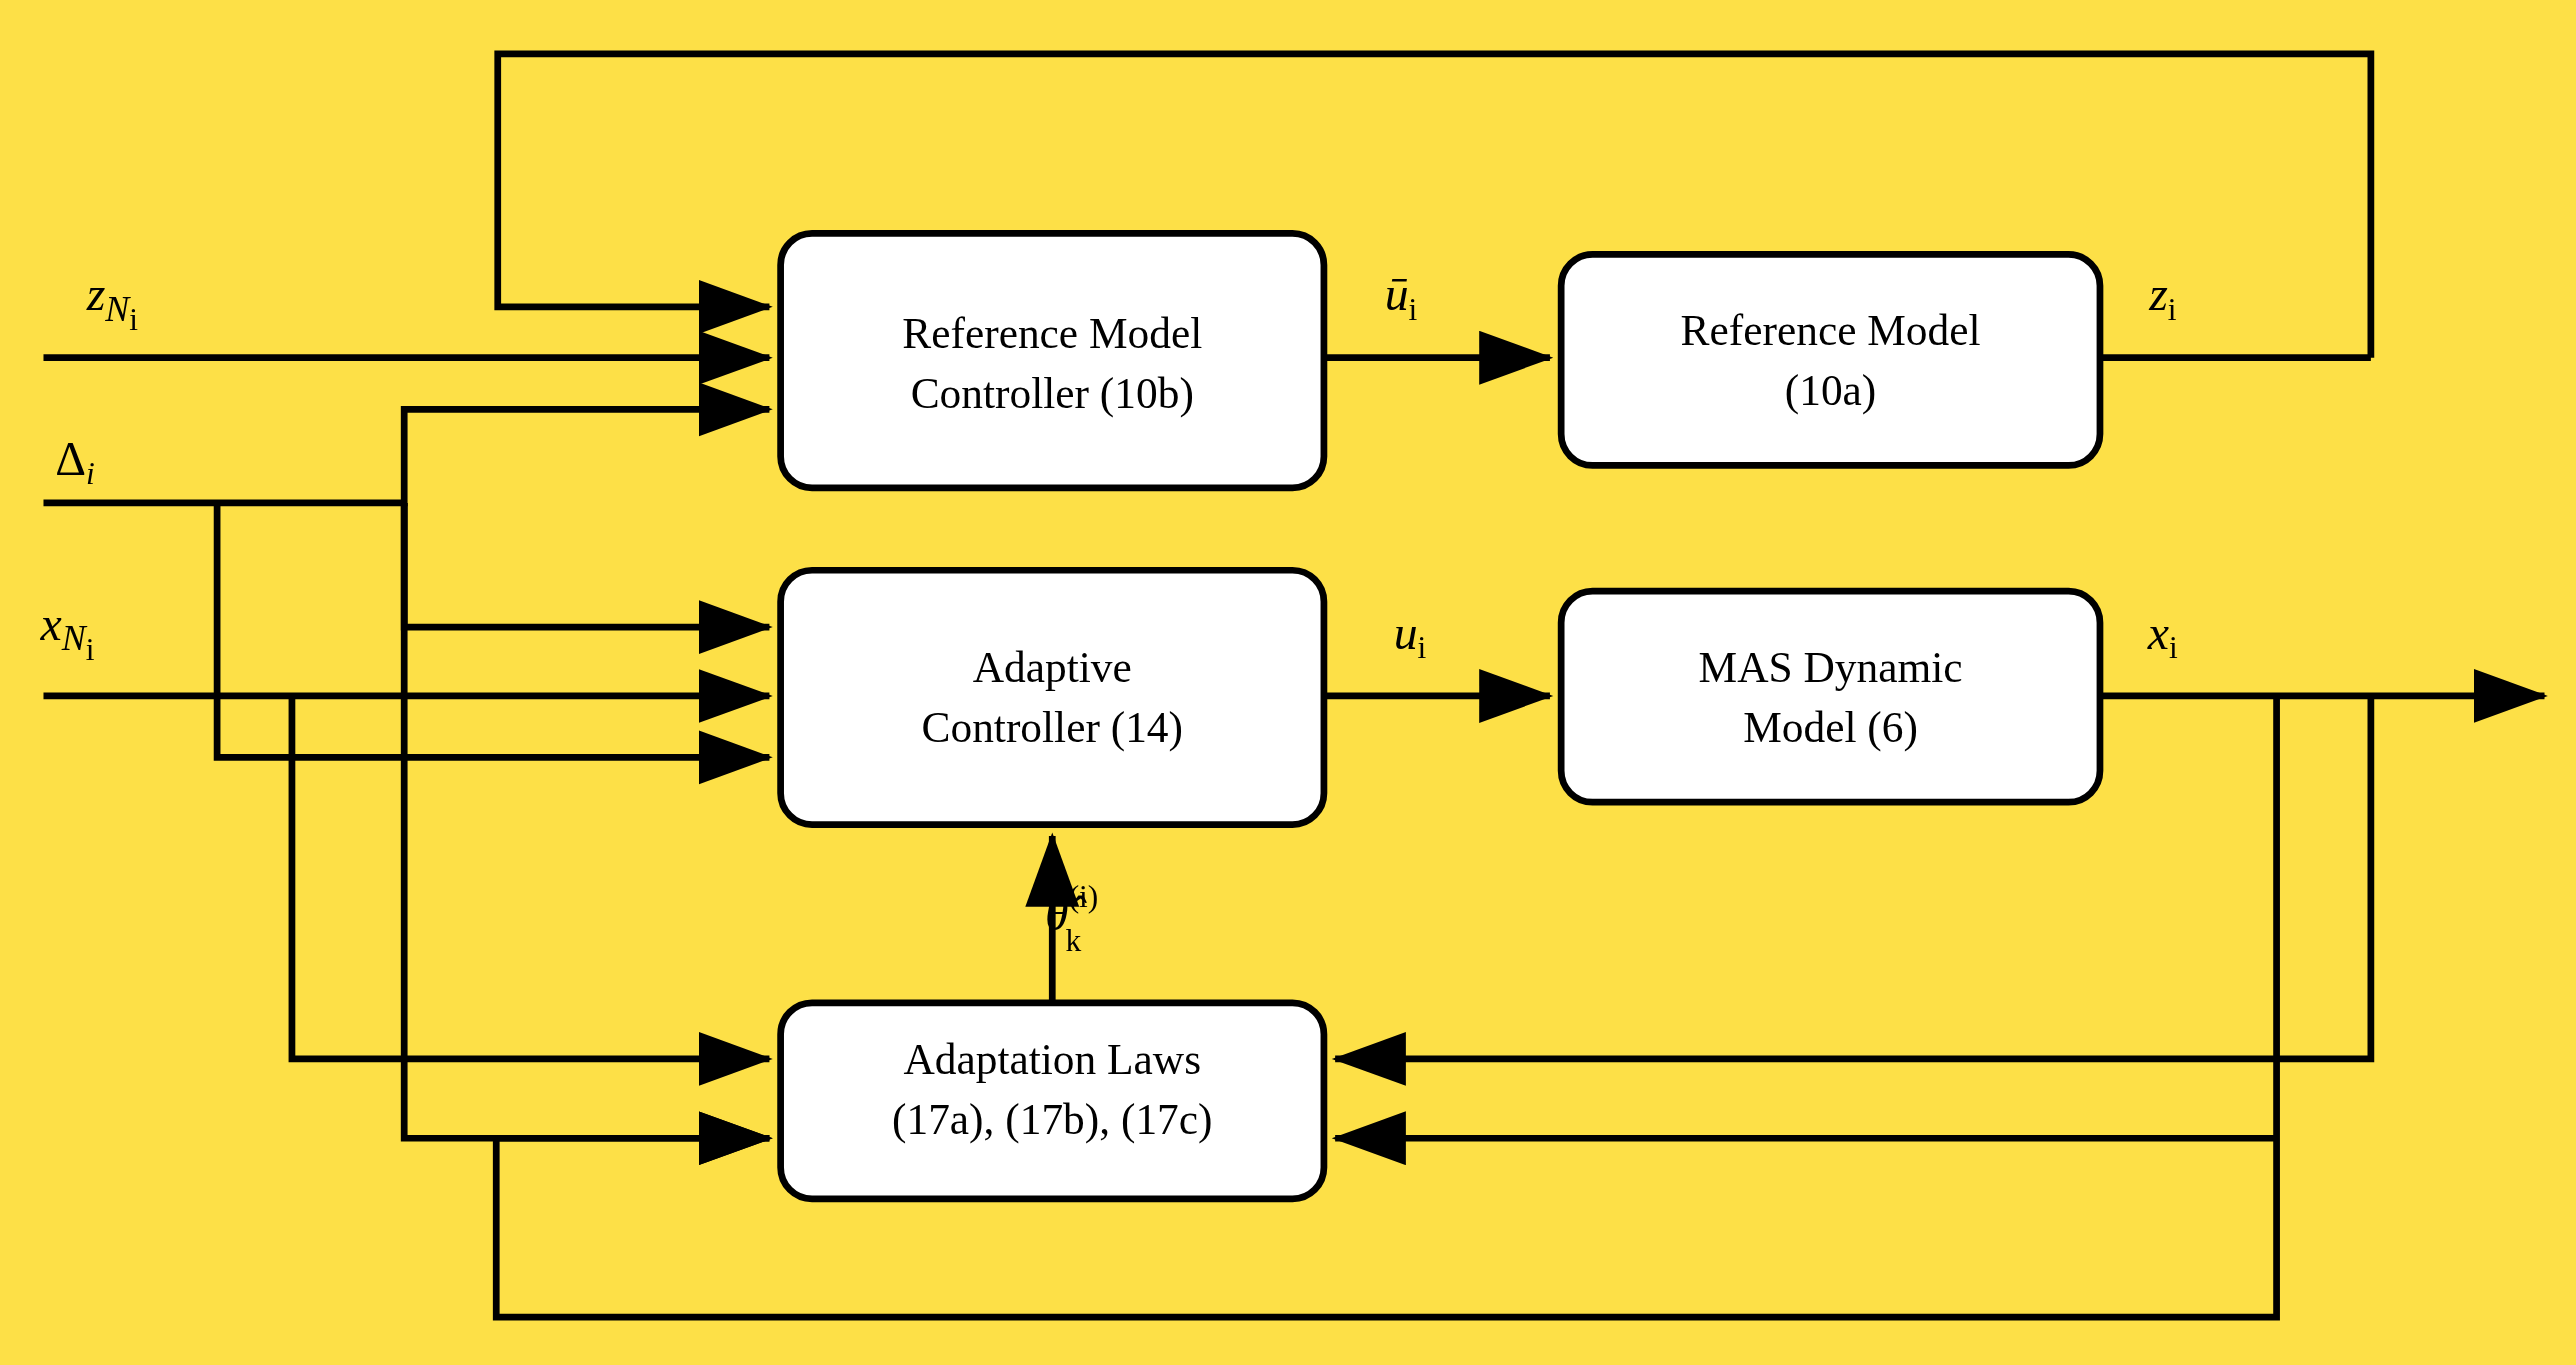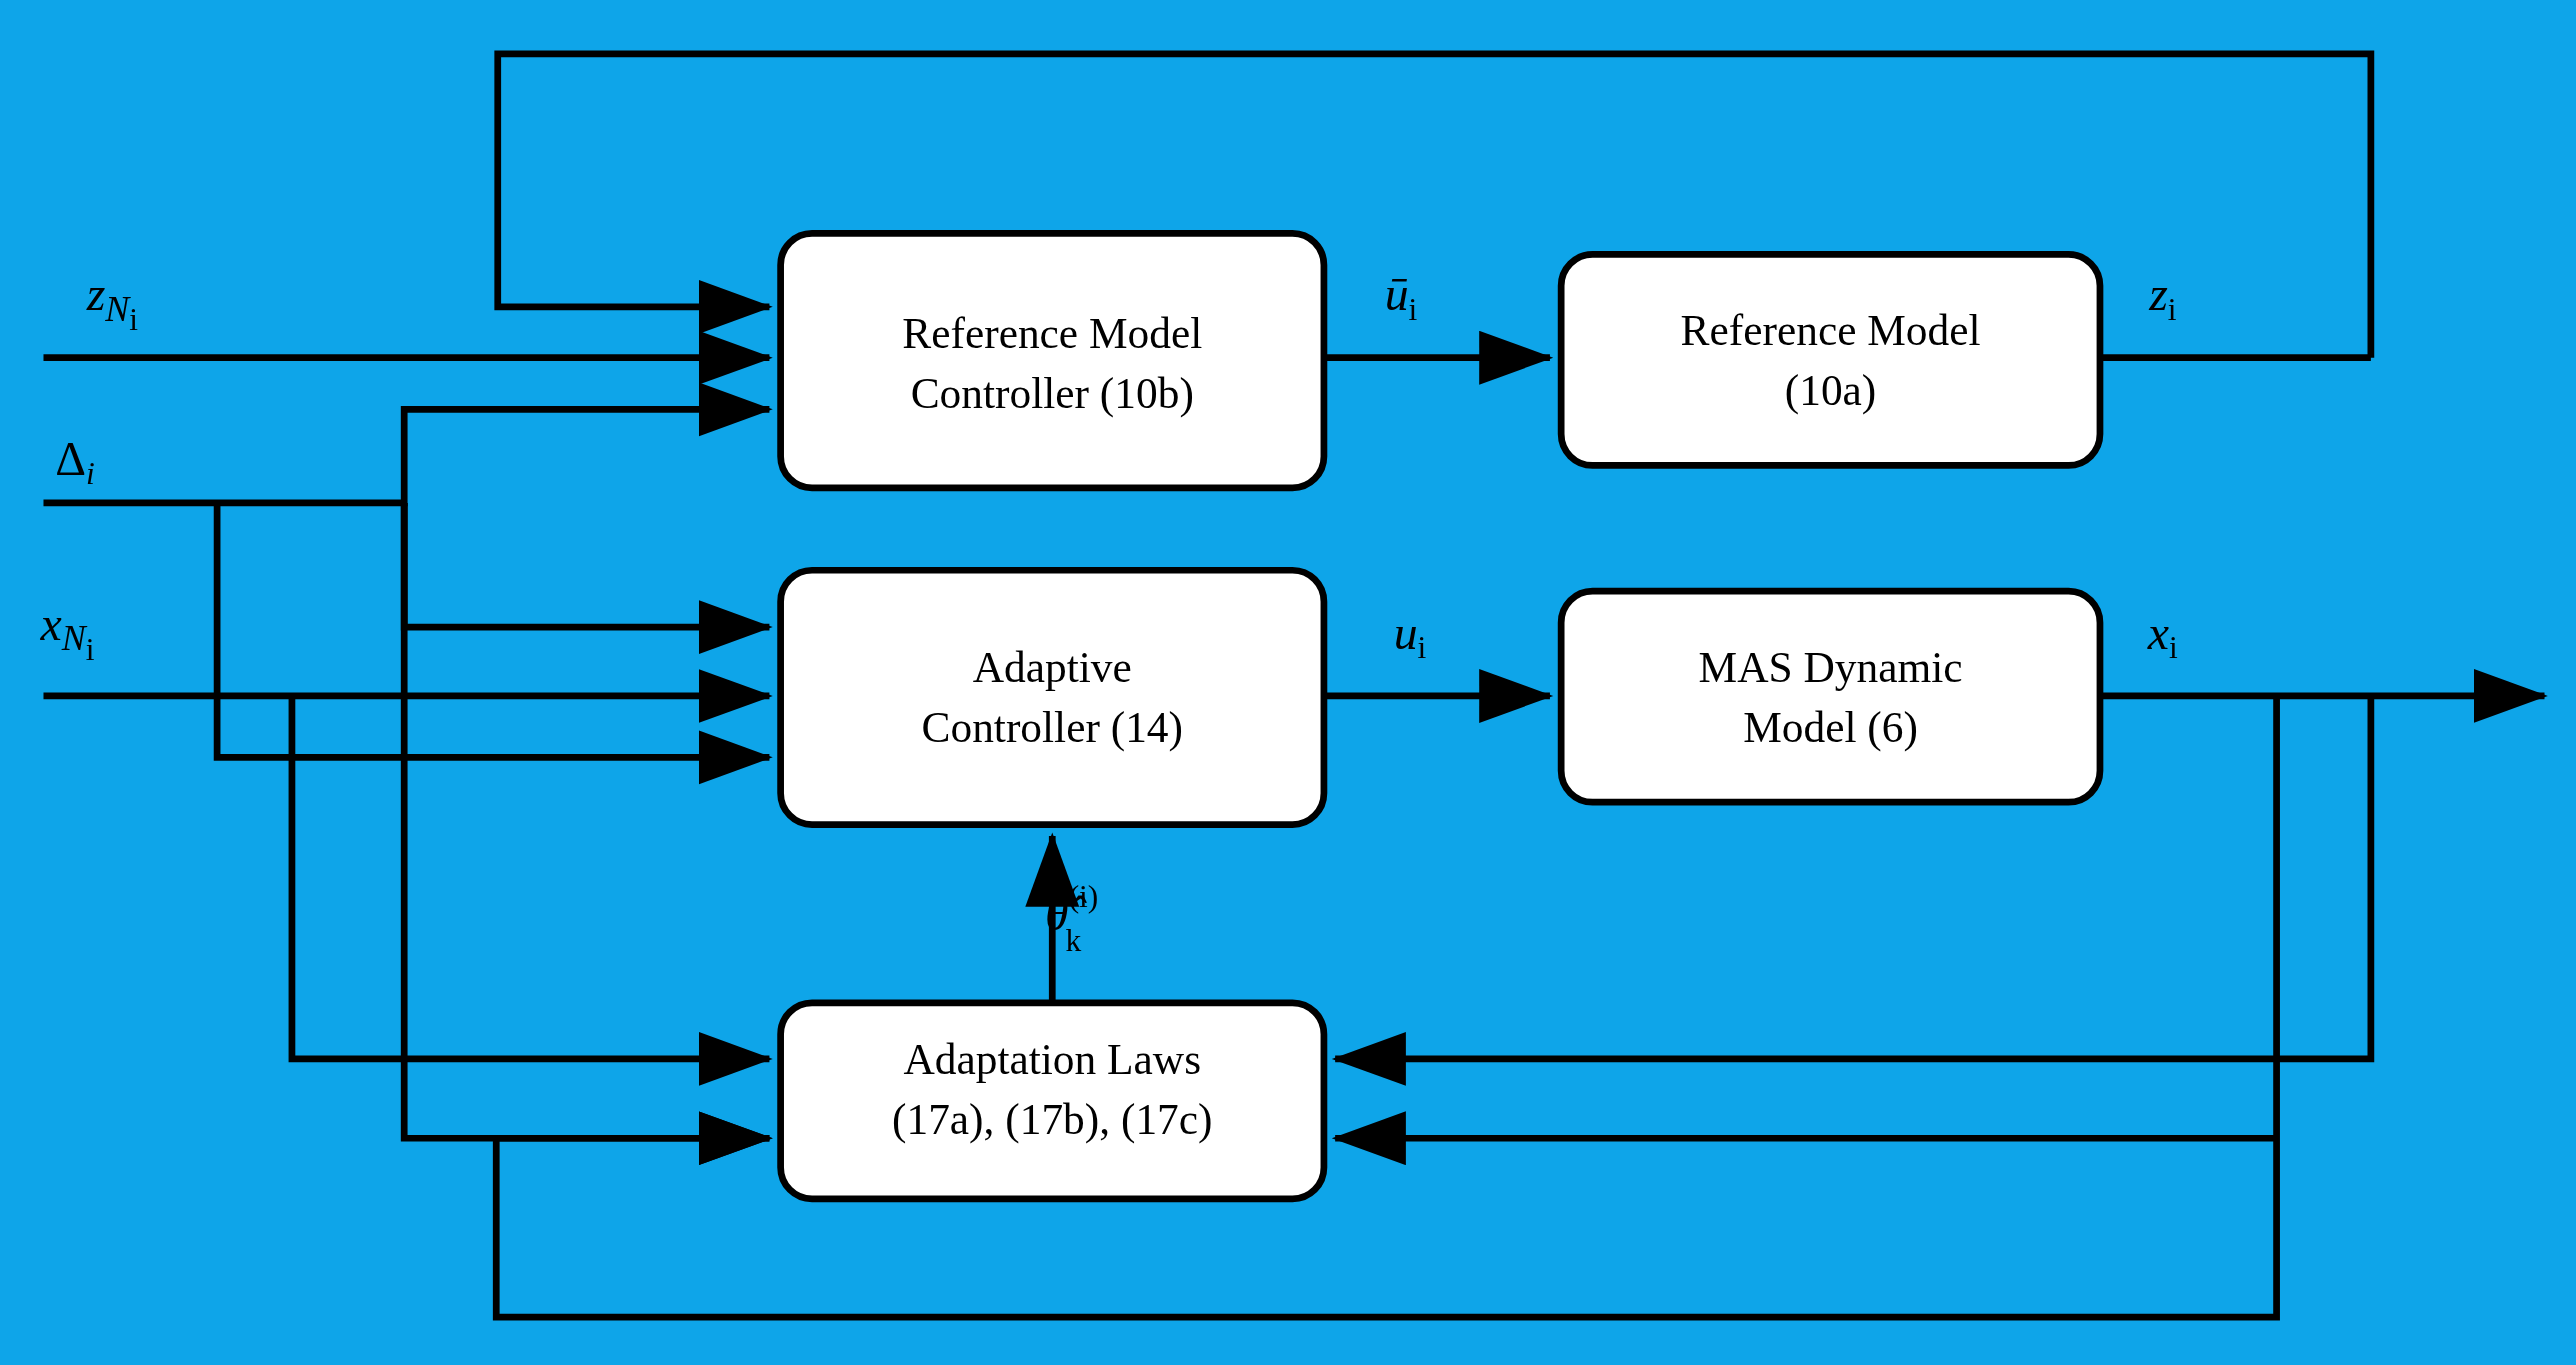--- a/index.html
+++ b/index.html
@@ -7,21 +7,21 @@
     padding: 0;
     background: #ffffff;
   }
   body {
     font-family: "Liberation Serif", "DejaVu Serif", serif;
   }
   #diagram-root {
     position: relative;
     width: 2576px;
     height: 1365px;
-    background: #0ea5e9;
+    background: #fde047;
     overflow: hidden;
   }
   svg.diagram-canvas {
     position: absolute;
     top: 0;
     left: 0;
     width: 2576px;
     height: 1365px;
   }
   .blk-rect {

